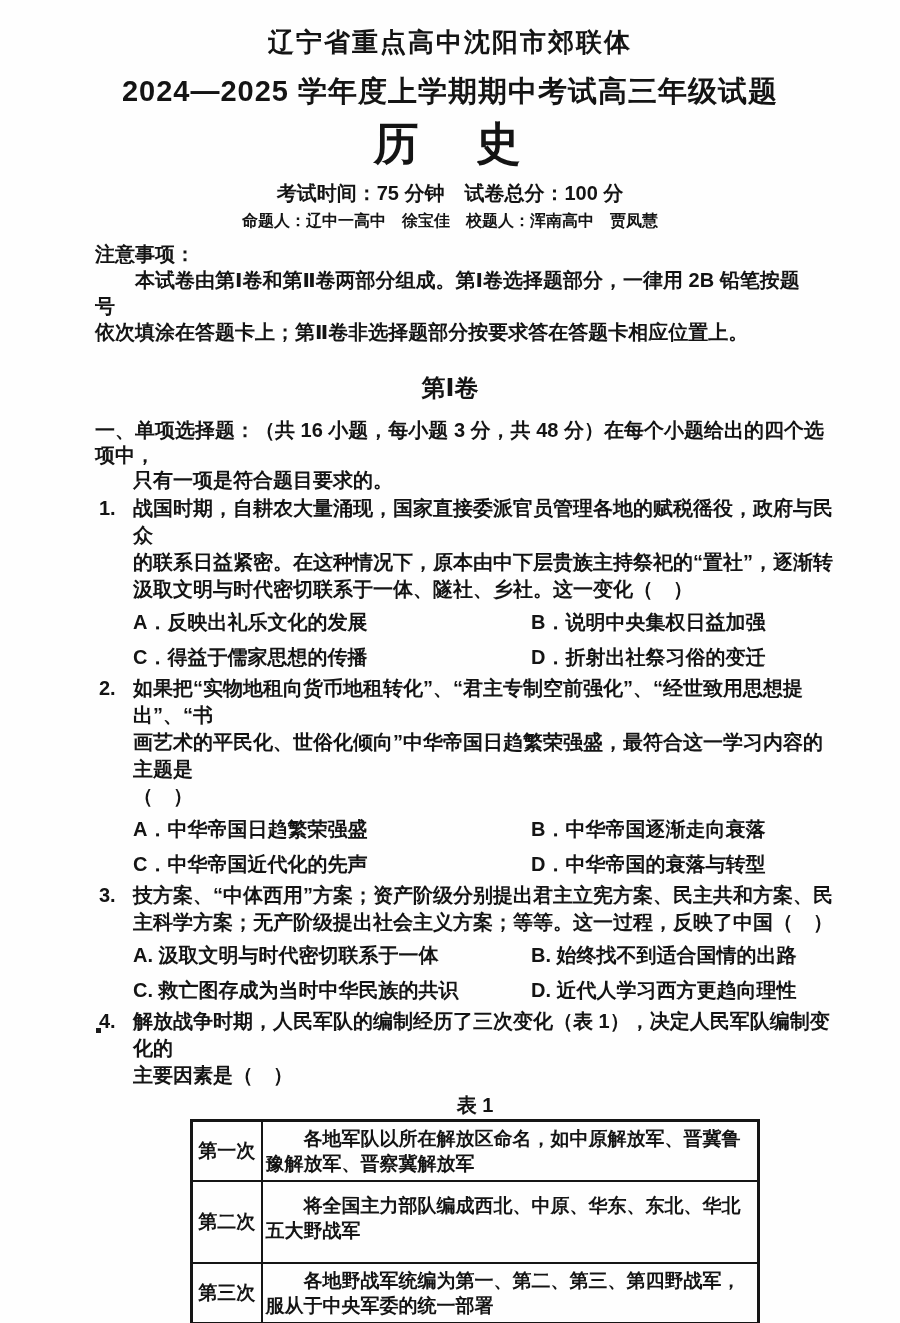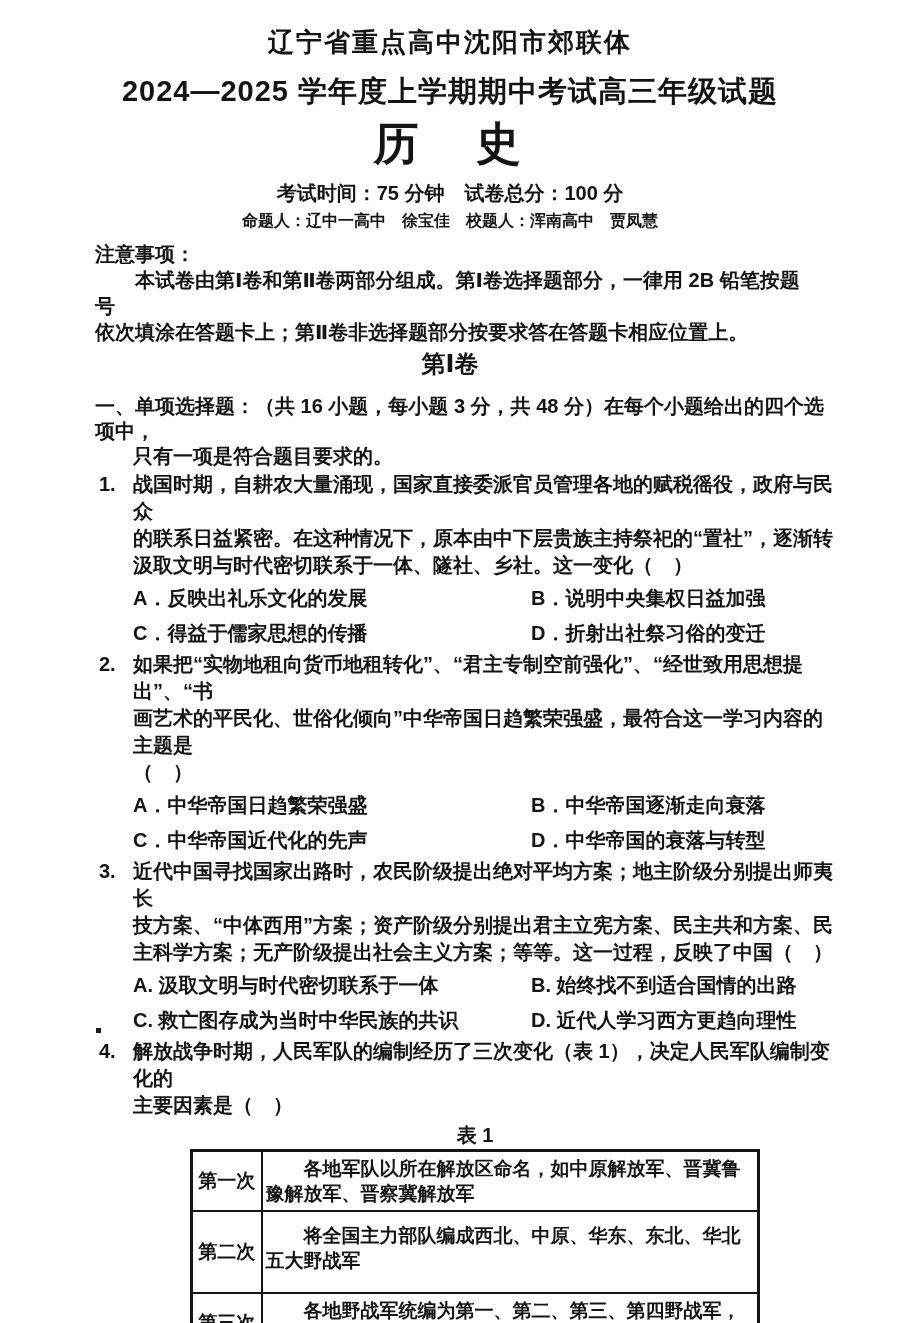--- a/index.html
+++ b/index.html
@@ -23,21 +23,21 @@
   .school  { font-size: 26px; line-height: 32px; letter-spacing: 2px; }
   .examline{ font-size: 29px; line-height: 36px; margin-top: 15px; letter-spacing: 1px; }
   .subject { font-size: 45px; line-height: 54px; margin-top: 8px; letter-spacing: 6px; }
   .meta1   { font-size: 20px; line-height: 24px; margin-top: 10px; }
   .meta2   { font-size: 16px; line-height: 24px; margin-top: 4px; }
   
   .notice { margin: 8px 88px 0 95px; font-size: 20px; }
   .notice div { line-height: 26px; }
   .indent1 { text-indent: 2em; }
   
-  .part-title { text-align: center; font-size: 24px; line-height: 30px; margin-top: 4px; }
+  .part-title { text-align: center; font-size: 24px; line-height: 30px; margin-top: 28px; }
   .sec-heading { margin: 15px 70px 2px 95px; font-size: 20px; }
   .sec-heading div { line-height: 25px; }
   .hang { padding-left: 38px; }
   
   .qwrap { margin: 2px 60px 0 95px; font-size: 20px; }
   .q { position: relative; padding-left: 38px; margin-bottom: 2px; }
   .qnum { position: absolute; left: 4px; top: 0; line-height: 27px; }
   .stem-line { line-height: 27px; }
   .opts {
     display: grid;
@@ -123,21 +123,20 @@
         <div class="opt">A．中华帝国日趋繁荣强盛</div>
         <div class="opt">B．中华帝国逐渐走向衰落</div>
         <div class="opt">C．中华帝国近代化的先声</div>
         <div class="opt">D．中华帝国的衰落与转型</div>
       </div>
     </div>
 
     <div class="q">
       <span class="qnum">3.</span>
       <div class="stem">
-        <div class="stem-line">近代中国寻找国家出路时，农民阶级提出绝对平均方案；地主阶级分别提出师夷长</div>
         <div class="stem-line">技方案、“中体西用”方案；资产阶级分别提出君主立宪方案、民主共和方案、民</div>
         <div class="stem-line">主科学方案；无产阶级提出社会主义方案；等等。这一过程，反映了中国（　）</div>
       </div>
       <div class="opts">
         <div class="opt">A. 汲取文明与时代密切联系于一体</div>
         <div class="opt">B. 始终找不到适合国情的出路</div>
         <div class="opt">C. 救亡图存成为当时中华民族的共识</div>
         <div class="opt">D. 近代人学习西方更趋向理性</div>
       </div>
     </div>

